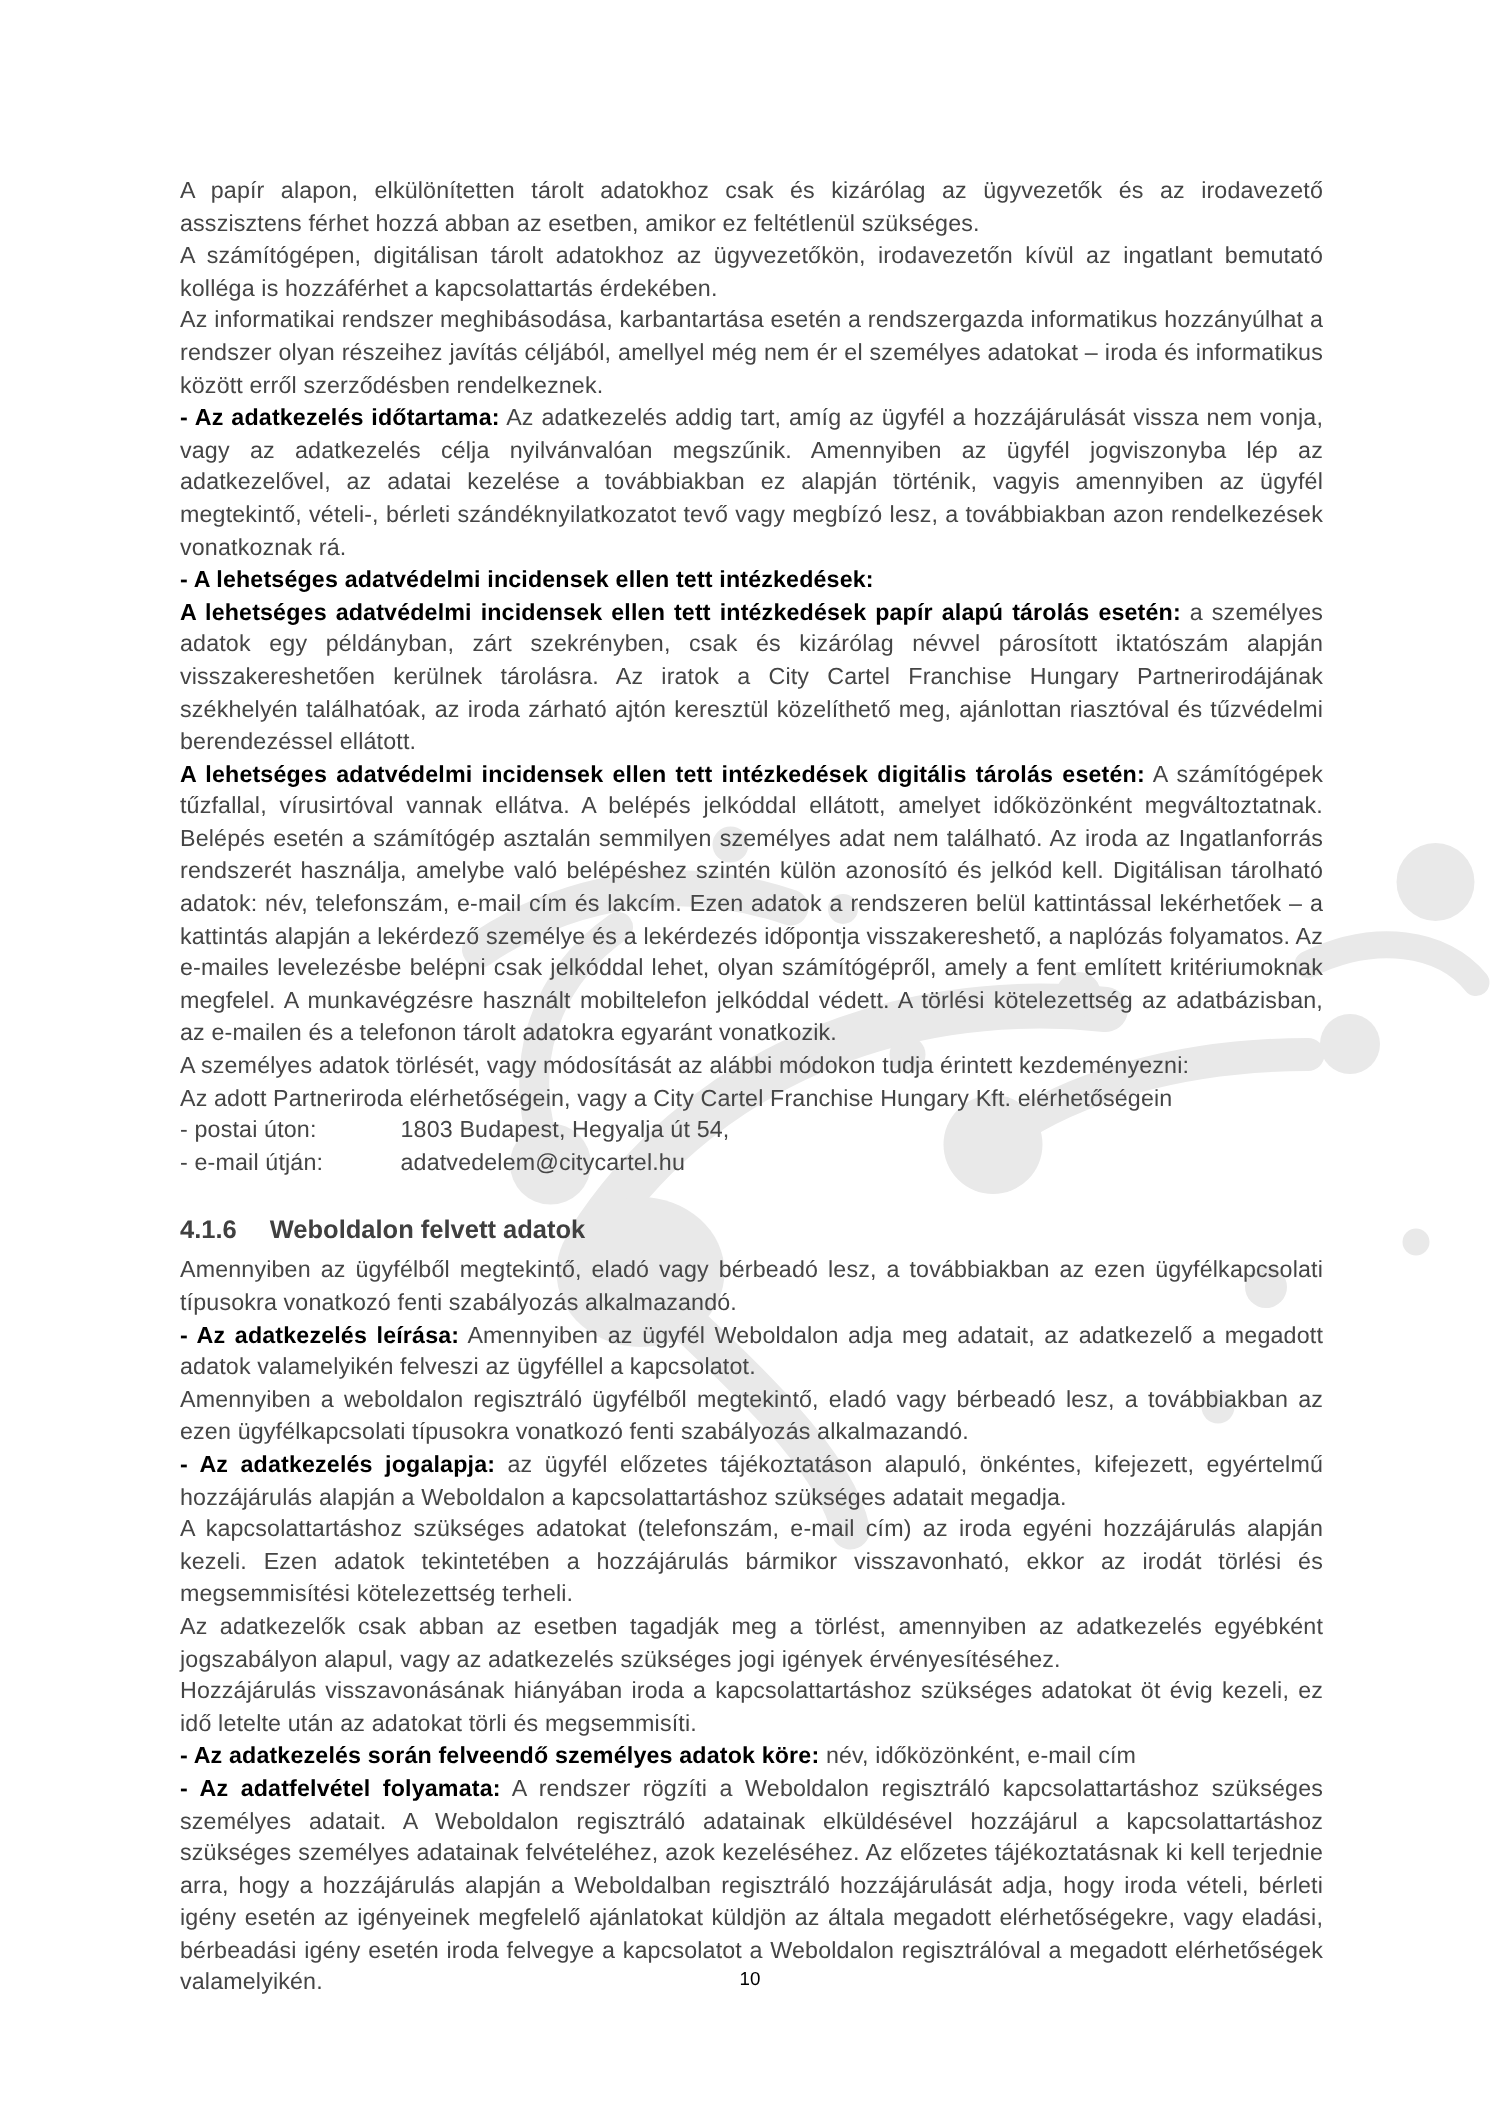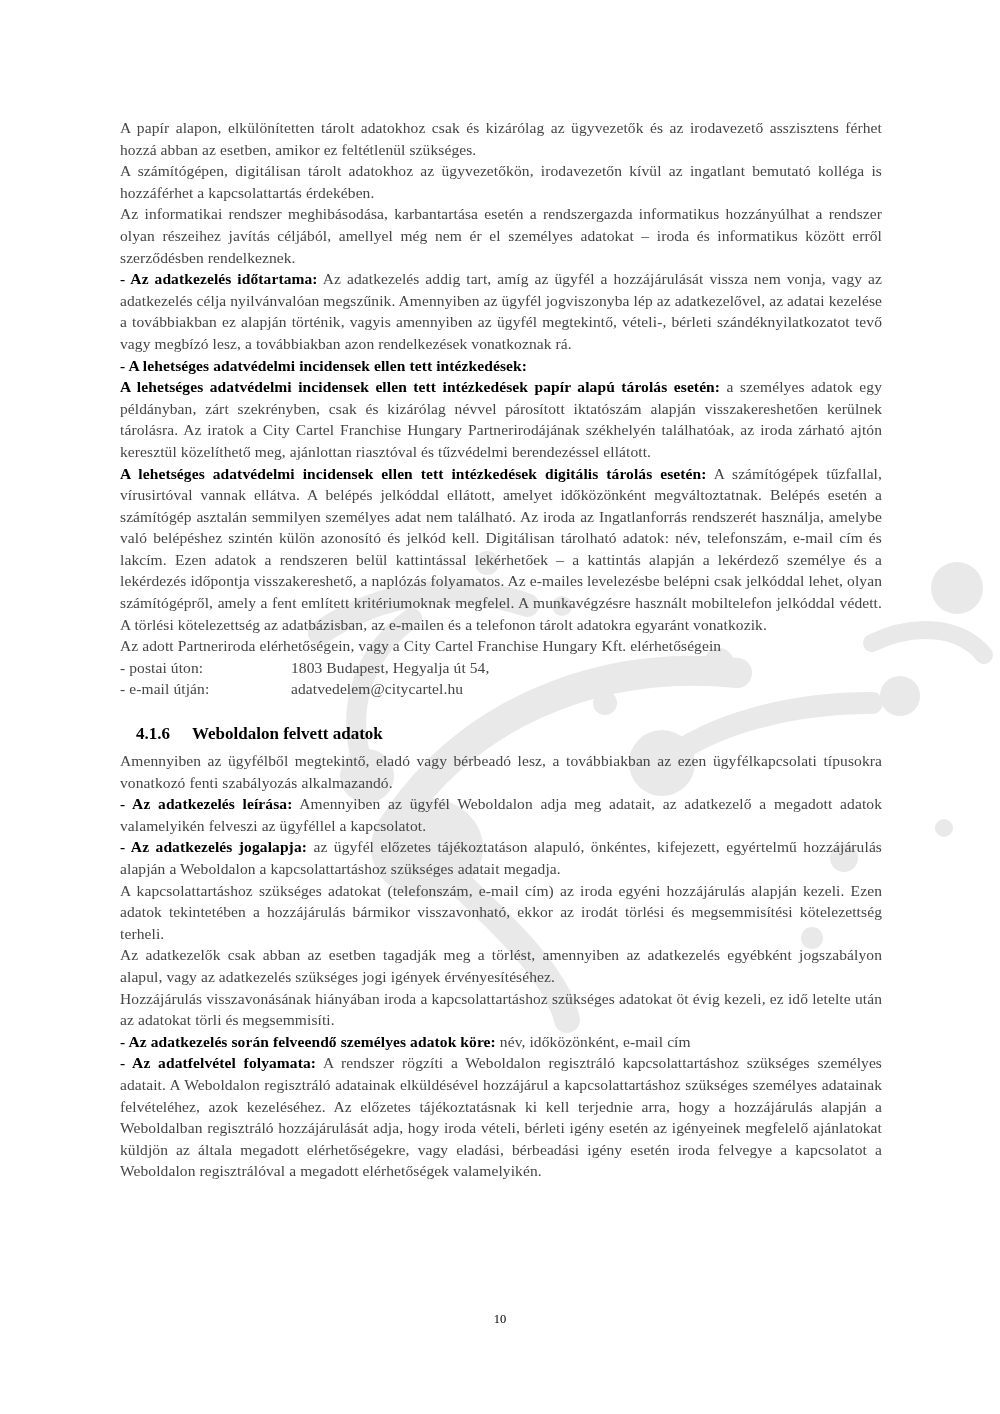--- a/index.html
+++ b/index.html
@@ -2,21 +2,21 @@
 <html lang="hu"><head>
 <meta charset="utf-8">
 <style>
   html, body { margin: 0; padding: 0; background: #fff; }
   .page {
     position: relative;
     width: 1000px;
     height: 1414px;
     background: #ffffff;
     overflow: hidden;
-    font-family: Liberation Serif, serif;
+    font-family: Liberation Sans, sans-serif;
   }
   .watermark {
     position: absolute;
     left: 272px;
     top: 533px;
     width: 738px;
     height: 548px;
     z-index: 0;
     pointer-events: none;
   }
@@ -35,33 +35,32 @@
     margin: 0;
     text-align: justify;
   }
   .para b {
     color: #000000;
     font-weight: 700;
   }
   .contact-row {
     display: flex;
     margin: 0;
-    gap: 24px;
   }
   .contact-label {
     width: 147px;
     flex: 0 0 147px;
   }
   .contact-value { }
   .section-heading {
-    margin: 23px 0 5px 16px;
+    margin: 23px 0 5px 0;
     font-size: 17px;
     line-height: 22px;
     font-weight: 700;
-    color: #000000;
+    color: #404040;
     letter-spacing: 0;
   }
   .section-heading .h-num { margin-right: 22px; }
   .page-number {
     position: absolute;
     left: 0;
     top: 1312px;
     width: 100%;
     text-align: center;
     font-size: 12.5px;
@@ -99,37 +98,39 @@
 
   <div class="content">
 
     <p class="para"><b></b><span>A papír alapon, elkülönítetten tárolt adatokhoz csak és kizárólag az ügyvezetők és az irodavezető asszisztens férhet hozzá abban az esetben, amikor ez feltétlenül szükséges.</span></p>
     <p class="para"><b></b><span>A számítógépen, digitálisan tárolt adatokhoz az ügyvezetőkön, irodavezetőn kívül az ingatlant bemutató kolléga is hozzáférhet a kapcsolattartás érdekében.</span></p>
     <p class="para"><b></b><span>Az informatikai rendszer meghibásodása, karbantartása esetén a rendszergazda informatikus hozzányúlhat a rendszer olyan részeihez javítás céljából, amellyel még nem ér el személyes adatokat – iroda és informatikus között erről szerződésben rendelkeznek.</span></p>
     <p class="para"><b>- Az adatkezelés időtartama:</b><span> Az adatkezelés addig tart, amíg az ügyfél a hozzájárulását vissza nem vonja, vagy az adatkezelés célja nyilvánvalóan megszűnik. Amennyiben az ügyfél jogviszonyba lép az adatkezelővel, az adatai kezelése a továbbiakban ez alapján történik, vagyis amennyiben az ügyfél megtekintő, vételi-, bérleti szándéknyilatkozatot tevő vagy megbízó lesz, a továbbiakban azon rendelkezések vonatkoznak rá.</span></p>
     <p class="para"><b>- A lehetséges adatvédelmi incidensek ellen tett intézkedések:</b><span></span></p>
     <p class="para"><b>A lehetséges adatvédelmi incidensek ellen tett intézkedések papír alapú tárolás esetén:</b><span> a személyes adatok egy példányban, zárt szekrényben, csak és kizárólag névvel párosított iktatószám alapján visszakereshetően kerülnek tárolásra. Az iratok a City Cartel Franchise Hungary Partnerirodájának székhelyén találhatóak, az iroda zárható ajtón keresztül közelíthető meg, ajánlottan riasztóval és tűzvédelmi berendezéssel ellátott.</span></p>
     <p class="para"><b>A lehetséges adatvédelmi incidensek ellen tett intézkedések digitális tárolás esetén:</b><span> A számítógépek tűzfallal, vírusirtóval vannak ellátva. A belépés jelkóddal ellátott, amelyet időközönként megváltoztatnak. Belépés esetén a számítógép asztalán semmilyen személyes adat nem található. Az iroda az Ingatlanforrás rendszerét használja, amelybe való belépéshez szintén külön azonosító és jelkód kell. Digitálisan tárolható adatok: név, telefonszám, e-mail cím és lakcím. Ezen adatok a rendszeren belül kattintással lekérhetőek – a kattintás alapján a lekérdező személye és a lekérdezés időpontja visszakereshető, a naplózás folyamatos. Az e-mailes levelezésbe belépni csak jelkóddal lehet, olyan számítógépről, amely a fent említett kritériumoknak megfelel. A munkavégzésre használt mobiltelefon jelkóddal védett. A törlési kötelezettség az adatbázisban, az e-mailen és a telefonon tárolt adatokra egyaránt vonatkozik.</span></p>
+    <p class="para"><b></b><span>A személyes adatok törlését, vagy módosítását az alábbi módokon tudja érintett kezdeményezni:</span></p>
     <p class="para"><b></b><span>Az adott Partneriroda elérhetőségein, vagy a City Cartel Franchise Hungary Kft. elérhetőségein</span></p>
 
     <div class="contact-row">
       <span class="contact-label">- postai úton:</span>
       <span class="contact-value">1803 Budapest, Hegyalja út 54,</span>
     </div>
     <div class="contact-row">
       <span class="contact-label">- e-mail útján:</span>
       <span class="contact-value">adatvedelem@citycartel.hu</span>
     </div>
 
     <h2 class="section-heading">
       <span class="h-num">4.1.6</span><span class="h-title">Weboldalon felvett adatok</span>
     </h2>
 
     <p class="para"><b></b><span>Amennyiben az ügyfélből megtekintő, eladó vagy bérbeadó lesz, a továbbiakban az ezen ügyfélkapcsolati típusokra vonatkozó fenti szabályozás alkalmazandó.</span></p>
     <p class="para"><b>- Az adatkezelés leírása:</b><span> Amennyiben az ügyfél Weboldalon adja meg adatait, az adatkezelő a megadott adatok valamelyikén felveszi az ügyféllel a kapcsolatot.</span></p>
+    <p class="para"><b></b><span>Amennyiben a weboldalon regisztráló ügyfélből megtekintő, eladó vagy bérbeadó lesz, a továbbiakban az ezen ügyfélkapcsolati típusokra vonatkozó fenti szabályozás alkalmazandó.</span></p>
     <p class="para"><b>- Az adatkezelés jogalapja:</b><span> az ügyfél előzetes tájékoztatáson alapuló, önkéntes, kifejezett, egyértelmű hozzájárulás alapján a Weboldalon a kapcsolattartáshoz szükséges adatait megadja.</span></p>
     <p class="para"><b></b><span>A kapcsolattartáshoz szükséges adatokat (telefonszám, e-mail cím) az iroda egyéni hozzájárulás alapján kezeli. Ezen adatok tekintetében a hozzájárulás bármikor visszavonható, ekkor az irodát törlési és megsemmisítési kötelezettség terheli.</span></p>
     <p class="para"><b></b><span>Az adatkezelők csak abban az esetben tagadják meg a törlést, amennyiben az adatkezelés egyébként jogszabályon alapul, vagy az adatkezelés szükséges jogi igények érvényesítéséhez.</span></p>
     <p class="para"><b></b><span>Hozzájárulás visszavonásának hiányában iroda a kapcsolattartáshoz szükséges adatokat öt évig kezeli, ez idő letelte után az adatokat törli és megsemmisíti.</span></p>
     <p class="para"><b>- Az adatkezelés során felveendő személyes adatok köre:</b><span> név, időközönként, e-mail cím</span></p>
     <p class="para"><b>- Az adatfelvétel folyamata:</b><span> A rendszer rögzíti a Weboldalon regisztráló kapcsolattartáshoz szükséges személyes adatait. A Weboldalon regisztráló adatainak elküldésével hozzájárul a kapcsolattartáshoz szükséges személyes adatainak felvételéhez, azok kezeléséhez. Az előzetes tájékoztatásnak ki kell terjednie arra, hogy a hozzájárulás alapján a Weboldalban regisztráló hozzájárulását adja, hogy iroda vételi, bérleti igény esetén az igényeinek megfelelő ajánlatokat küldjön az általa megadott elérhetőségekre, vagy eladási, bérbeadási igény esetén iroda felvegye a kapcsolatot a Weboldalon regisztrálóval a megadott elérhetőségek valamelyikén.</span></p>
 
   </div>
 
   <div class="page-number">10</div>

